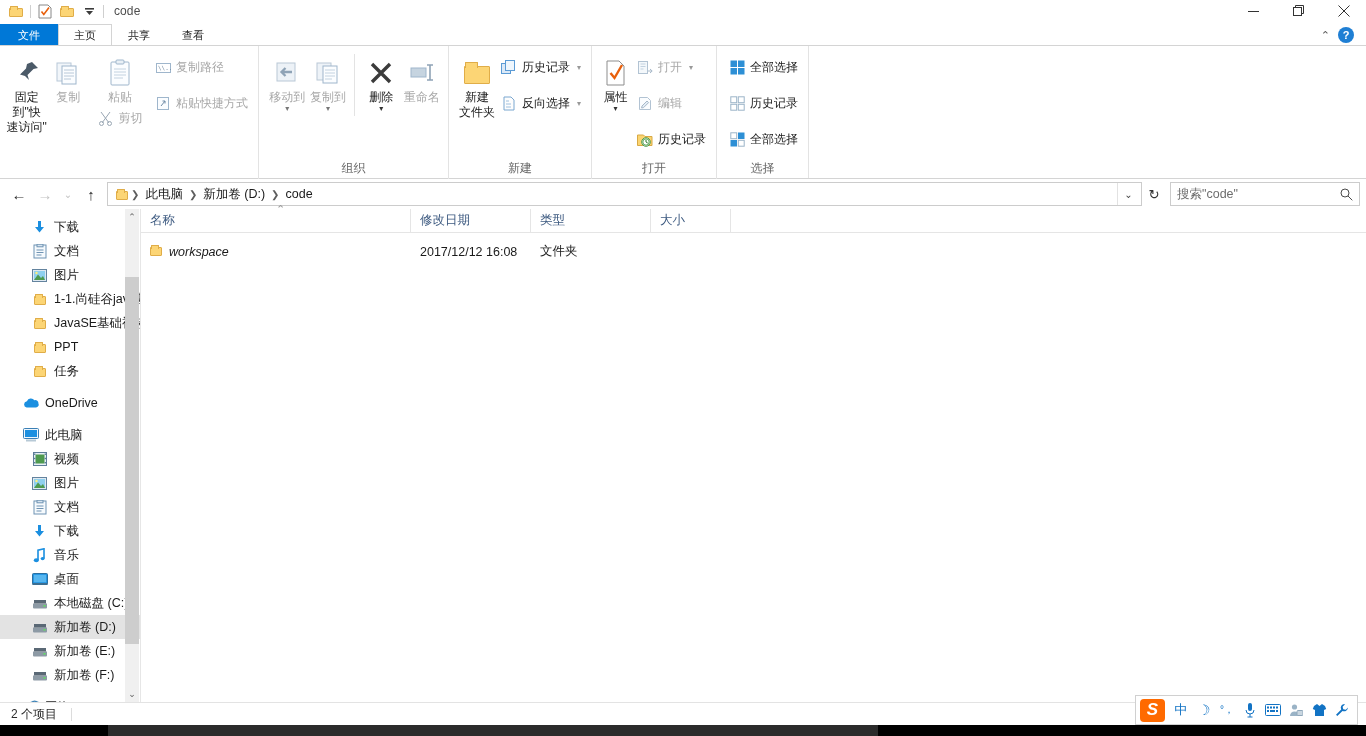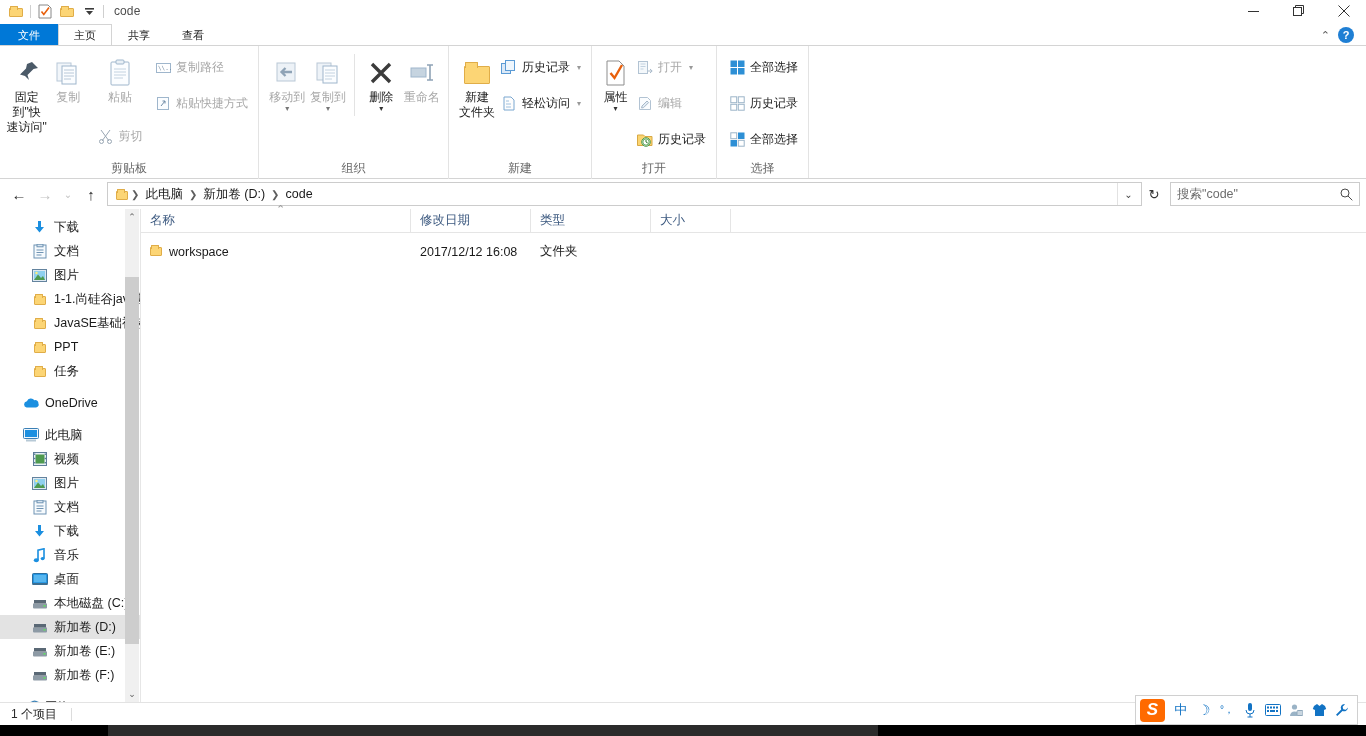--- a/index.html
+++ b/index.html
@@ -189,21 +189,21 @@
   .col.date { width: 120px; }
   .col.type { width: 120px; }
   .col.size { width: 80px; }
   .col.pad { flex: 1; border-right: none; }
   .sortmark {
     position: absolute; left: 135px; top: -6px; font-size: 11px; color: #9a9a9a;
   }
 
   .filerow { height: 21px; display: flex; align-items: center; font-size: 12.5px; color: #1a1a1a; }
   .cell { padding-left: 9px; display: flex; align-items: center; gap: 7px; white-space: nowrap; overflow: hidden; }
-  .cell.name { width: 270px; }
+  .cell.name { width: 270px; font-style: italic; }
   .cell.date { width: 120px; }
   .cell.type { width: 120px; }
   .cell.size { width: 80px; justify-content: flex-end; padding-right: 14px; padding-left: 0; }
   .filelist { padding-top: 8px; flex: 1; }
 
   
   .docicon { width: 13px; height: 15px; position: relative; }
   .docicon .pg {
     position: absolute; inset: 0; background: #fdfdfd; border: 1px solid #a0a0a0;
   }
@@ -342,21 +342,21 @@
               <svg width="30" height="30" viewBox="0 0 30 30">
                 <rect x="6" y="4" width="18" height="23" rx="1" fill="#fbfdff" stroke="#9fb6cc"></rect>
                 <rect x="11" y="2" width="8" height="4" rx="1" fill="#e9f0f6" stroke="#9fb6cc"></rect>
                 <g stroke="#c3d2e0">
                     <path d="M9 11h12M9 14h12M9 17h12M9 20h9"></path>
                   </g>
               </svg>
             </span>
             <span class="lbl">粘贴</span>
           </div>
-          <div class="smallbtn dim" style="margin-top:20px">
+          <div class="smallbtn dim" style="margin-top:2px">
             <span class="ic">
               <svg width="15" height="15" viewBox="0 0 15 15">
                 <path d="M3 1 L11 12 M12 1 L4 12" stroke="#9aa7b4" fill="none"></path>
                 <circle cx="3.5" cy="12.5" r="2" fill="none" stroke="#9aa7b4"></circle>
                 <circle cx="11.5" cy="12.5" r="2" fill="none" stroke="#9aa7b4"></circle>
               </svg>
             </span>
             <span>剪切</span>
           </div>
         </div>
@@ -374,21 +374,20 @@
             <span class="ic">
               <svg width="14" height="15" viewBox="0 0 14 15">
                 <rect x="1.5" y="1.5" width="11" height="12" fill="#fbfdff" stroke="#9fb6cc"></rect>
                 <path d="M5 10 L9 5 M9 5 H6.5 M9 5 V7.5" stroke="#6f8ba6" fill="none"></path>
               </svg>
             </span>
             <span>粘贴快捷方式</span>
           </div>
         </div>
       </div>
-      <div class="rgroup-title">剪贴板</div>
     </div>
 
     <div class="rgroup" style="width:190px">
       <div class="rgroup-body" style="padding-left:8px">
         <div class="bigbtn dim">
           <span class="ic">
             <svg width="30" height="28" viewBox="0 0 30 28">
               <rect x="5" y="4" width="18" height="18" fill="#edf2f7" stroke="#b9c8d6"></rect>
               <path d="M20 13 H10 M13.5 9 L9.5 13 L13.5 17" stroke="#8fa3b6" stroke-width="2.3" fill="none"></path>
             </svg>
@@ -454,21 +453,21 @@
             <span>历史记录</span>
             <span class="arr">▾</span>
           </div>
           <div class="smallbtn">
             <span class="ic">
               <svg width="14" height="15" viewBox="0 0 14 15">
                 <path d="M2 1 h7 l3 3 v10 h-10 z" fill="#fdfdfd" stroke="#7ba7d0"></path>
                 <path d="M4 5 h3 M4 8 h5 M4 11 h5" stroke="#9fc0de"></path>
               </svg>
             </span>
-            <span>轻松访问</span>
+            <span>反向选择</span>
             <span class="arr">▾</span>
           </div>
         </div>
       </div>
       <div class="rgroup-title">新建</div>
     </div>
 
     <div class="rgroup" style="width:125px">
       <div class="rgroup-body" style="padding-left:6px">
         <div class="bigbtn" style="width:44px">
@@ -845,21 +844,21 @@
             </div>
             <div class="cell date">2017/12/12 16:08</div>
             <div class="cell type">文件夹</div>
             <div class="cell size"></div>
           </div>
         </div>
     </div>
   </div>
 
   <div class="statusbar">
-    <span>1 个项目</span>
+    <span>2 个项目</span>
     <span class="status-sep"></span>
   </div>
 
   <div class="taskbar">
     <div class="tb-seg1"></div>
     <div class="tb-seg2"></div>
     <div class="tb-seg3"></div>
   </div>
 
   <div class="ime">

